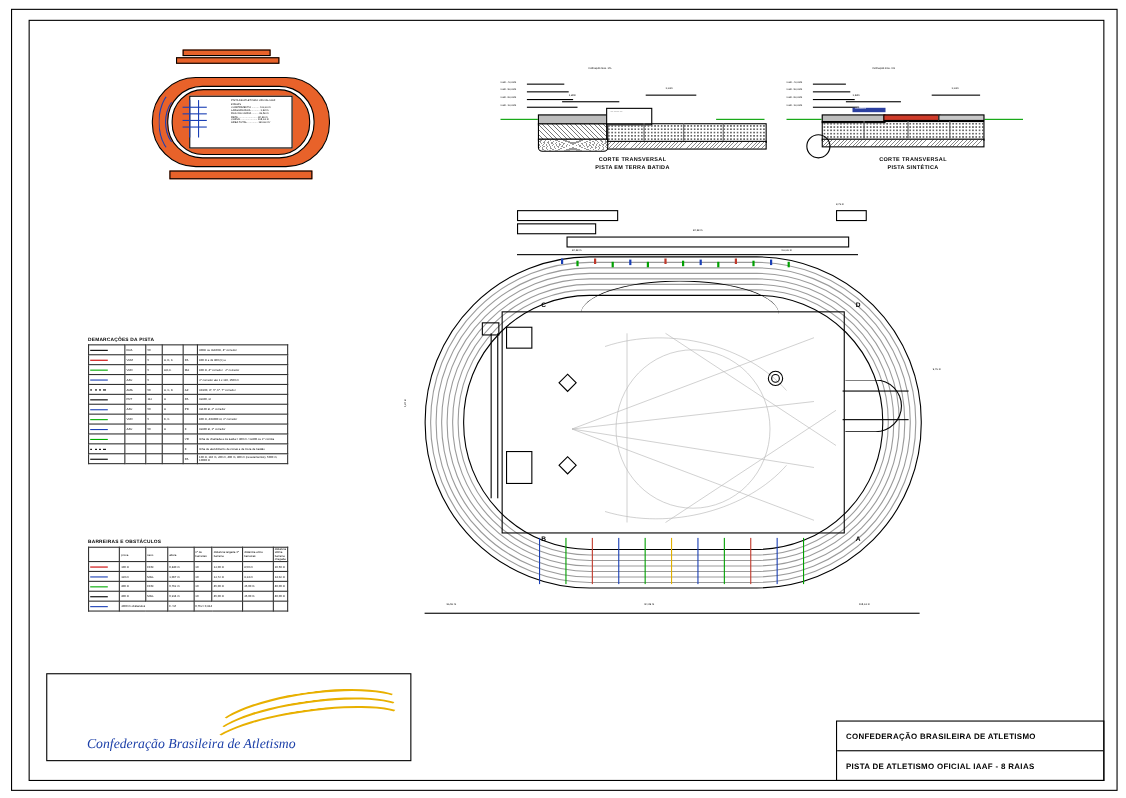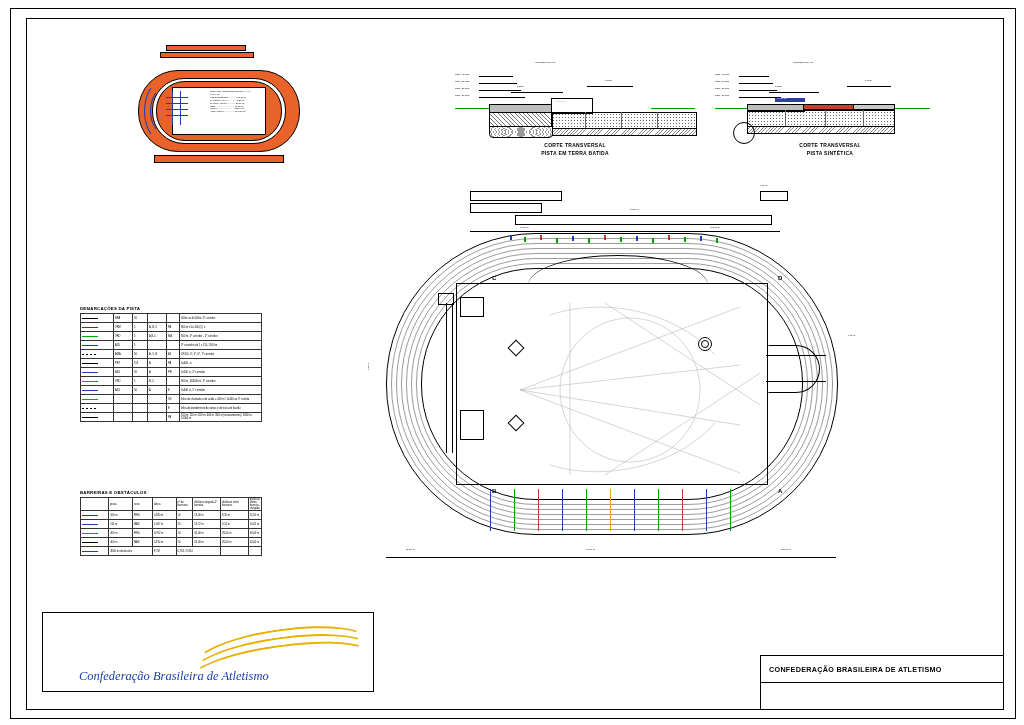--- a/index.html
+++ b/index.html
@@ -490,14 +490,15 @@
   <div class="abs" id="logobox">
     <div class="swoosh" style="left:150px;top:16px;width:175px;height:46px;transform:rotate(-8deg);"></div>
     <div class="swoosh" style="left:148px;top:24px;width:178px;height:44px;transform:rotate(-8deg);"></div>
     <div class="swoosh" style="left:146px;top:32px;width:180px;height:40px;transform:rotate(-8deg);"></div>
     <div class="abs cbasub" style="left:36px;top:56px;">Confederação Brasileira de Atletismo</div>
   </div>
 
   <div class="abs" id="titleblock">
     <div class="tbrow">CONFEDERAÇÃO BRASILEIRA DE ATLETISMO</div>
     <div class="tbdiv"></div>
+    <div class="tbrow">PISTA DE ATLETISMO OFICIAL IAAF - 8 RAIAS</div>
   </div>
 </div>
 
 </body></html>

